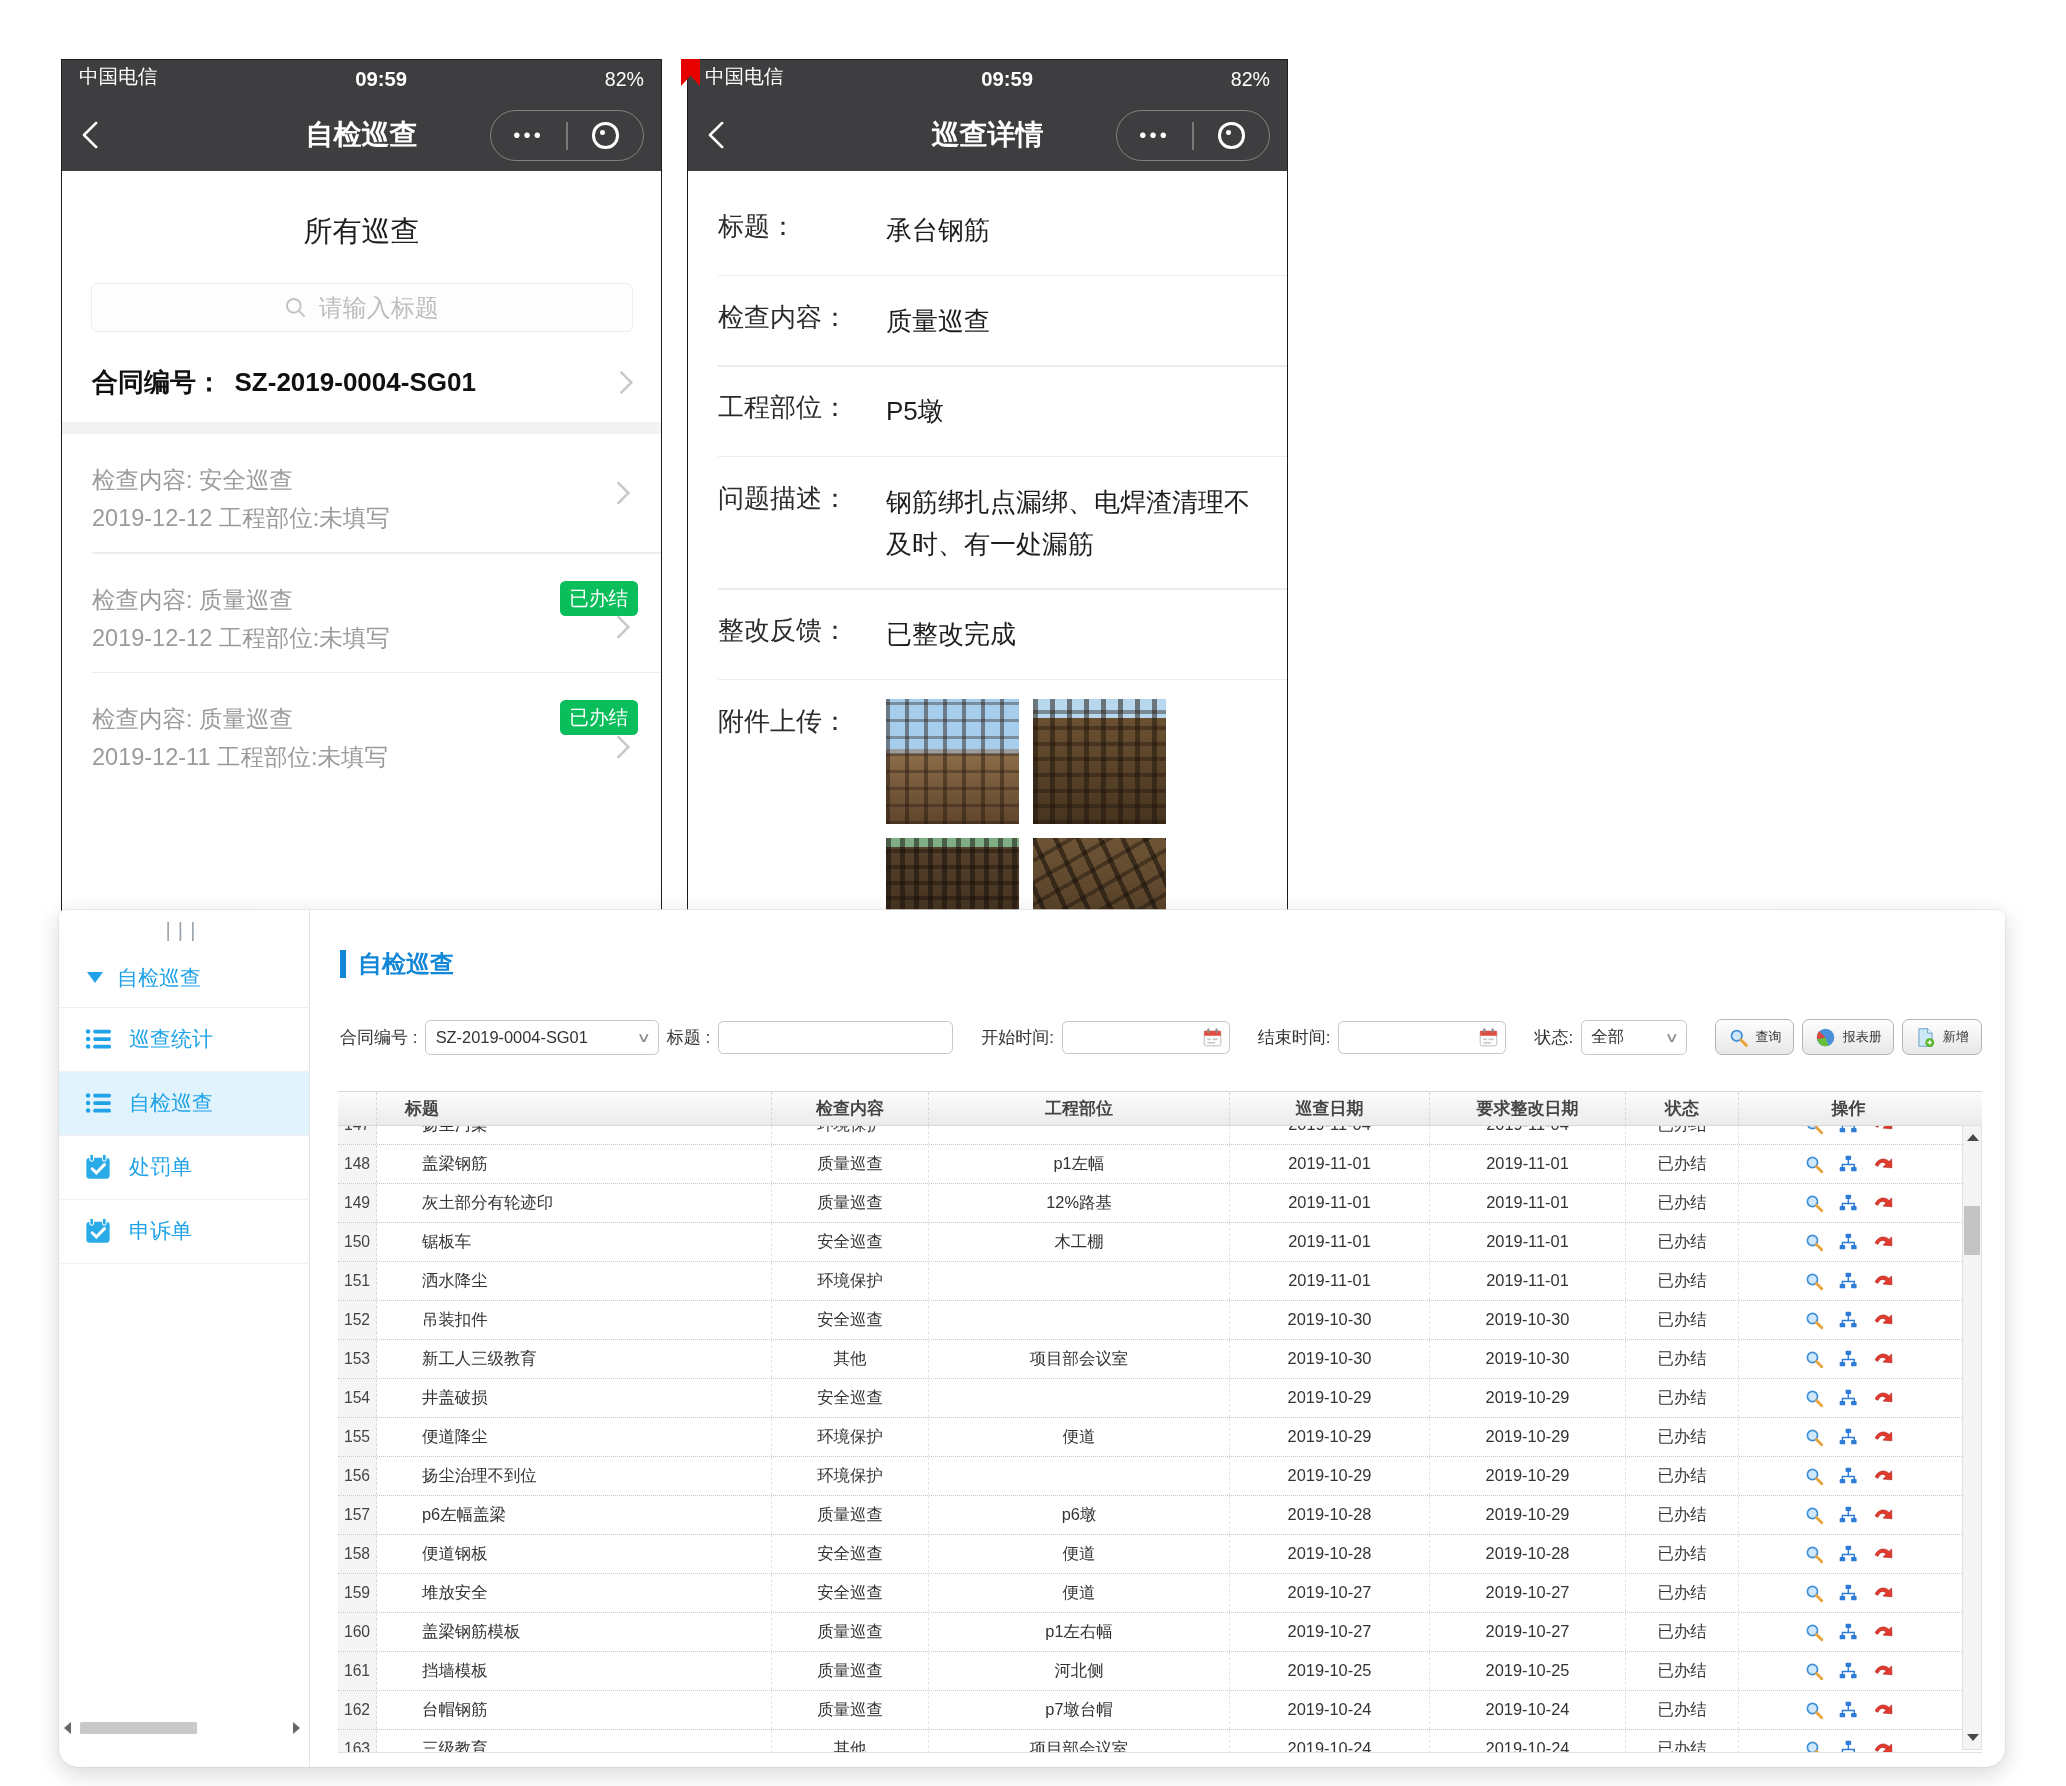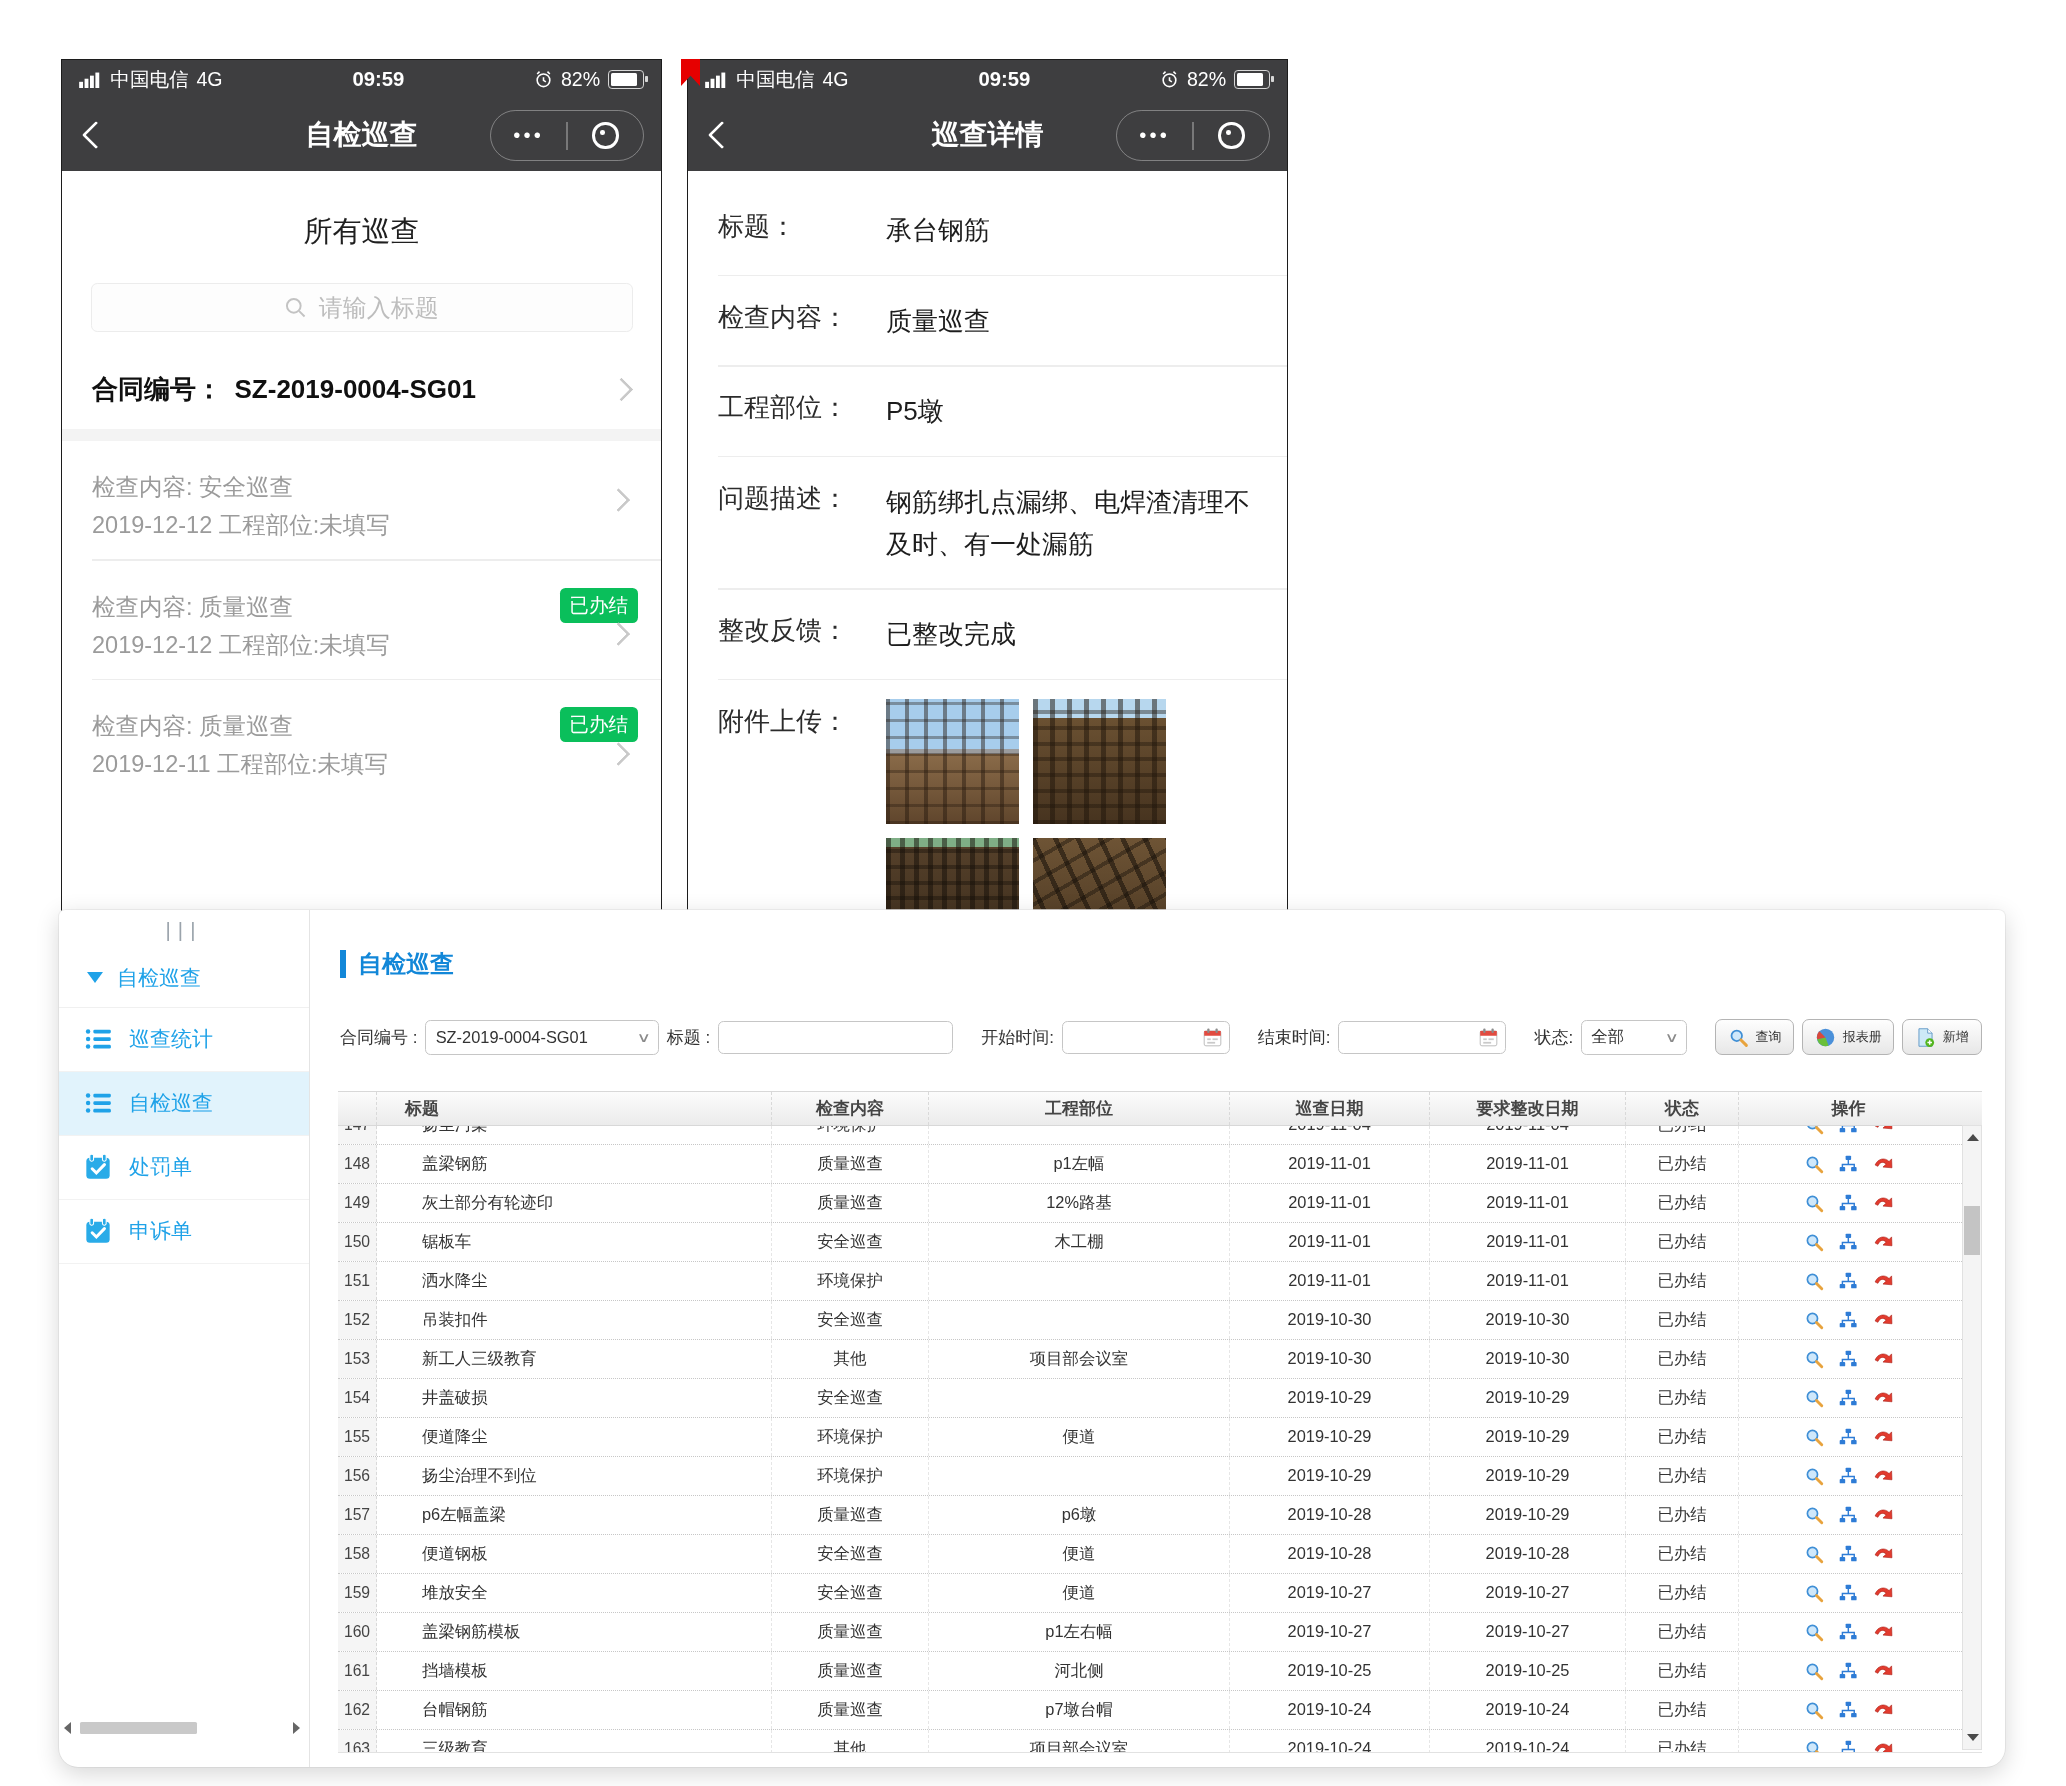--- a/index.html
+++ b/index.html
@@ -6,21 +6,21 @@
   .canvas{position:relative;width:2066px;height:1787px;background:#fff;overflow:hidden;
           font-family:"Liberation Sans",sans-serif;-webkit-font-smoothing:antialiased;}
 
   
   .phone{position:absolute;top:59px;width:599px;height:878px;background:#fff;
          border:1.6px solid #1c1c1c;overflow:hidden;z-index:1;}
   .phone1{left:61px;}
   .phone2{left:687px;}
   .statusbar{height:39px;background:#3e3e40;color:#fff;display:flex;align-items:center;
              justify-content:space-between;padding:0 17px;font-size:19.6px;}
-  .sb-group{display:flex;align-items:center;gap:7.8px;}
+  .sb-group{display:flex;align-items:flex-start;gap:7.8px;flex-direction:column;}
   .sb-time{font-weight:700;font-size:20.3px;}
   .battery{width:34px;height:17px;border:1.6px solid #d7d7d7;border-radius:3.9px;position:relative;}
   .battery::after{content:"";position:absolute;right:-4.7px;top:4.7px;width:2.3px;height:6.3px;background:#d7d7d7;border-radius:0.8px;}
   .battery-fill{position:absolute;left:1.6px;top:1.6px;bottom:1.6px;width:78%;background:#fff;border-radius:1.6px;}
   .navbar{height:72px;background:#3e3e40;position:relative;display:flex;align-items:center;}
   .back-chev{position:absolute;left:23.5px;width:17px;height:17px;border-left:3.9px solid #fff;
              border-bottom:3.9px solid #fff;transform:rotate(45deg);border-radius:1.6px;}
   .nav-title{position:absolute;left:0;right:0;text-align:center;color:#fff;font-size:28px;font-weight:600;}
   .capsule{position:absolute;right:17px;top:11px;width:152px;height:49px;
            border:1.6px solid rgba(255,255,255,.35);border-radius:27px;display:flex;align-items:center;}
@@ -28,21 +28,21 @@
   .capsule .cap-div{width:1.6px;height:28px;background:rgba(255,255,255,.3);}
   .capsule .ring{flex:1;display:flex;justify-content:center;}
   .ring i{width:20.3px;height:20.3px;border:3.1px solid #fff;border-radius:50%;position:relative;display:block;}
   .ring i::after{content:"";position:absolute;left:4.7px;top:4.7px;width:4.7px;height:4.7px;background:#fff;border-radius:50%;}
 
   
   .section-title{text-align:center;font-size:29px;color:#1f1f1f;margin-top:41px;}
   .searchbox{margin:31px auto 0;width:540px;height:47px;background:#fdfdfd;border:1.6px solid #ececec;
              border-radius:6.3px;display:flex;align-items:center;justify-content:center;gap:11px;
              color:#bdbdbd;font-size:24px;}
-  .contract-row{margin-top:35px;padding:4.7px 70px 22px 30px;position:relative;font-size:26px;color:#101010;font-weight:600;}
+  .contract-row{margin-top:28px;padding:4.7px 70px 22px 30px;position:relative;font-size:26px;color:#101010;font-weight:600;}
   .contract-row .c-val{margin-left:12.5px;}
   .chev{width:14px;height:14px;border-top:3.1px solid #c9c9c9;border-right:3.1px solid #c9c9c9;
         transform:rotate(45deg);display:inline-block;border-radius:0.8px;}
   .contract-row .chev{position:absolute;right:31px;top:14px;}
   .thick-sep{height:12.5px;background:#f3f3f3;}
   .p-item{position:relative;padding:27px 86px 15px 30px;}
   .p-item .item-title{font-size:27px;color:#101010;font-weight:600;display:block;margin-bottom:19px;}
   .p-item .item-title:empty{display:none;margin:0;}
   .badge{position:absolute;top:27px;right:23.5px;background:#0abf5b;color:#fff;font-size:19.6px;
          padding:3.9px 9.4px;border-radius:5.5px;}

